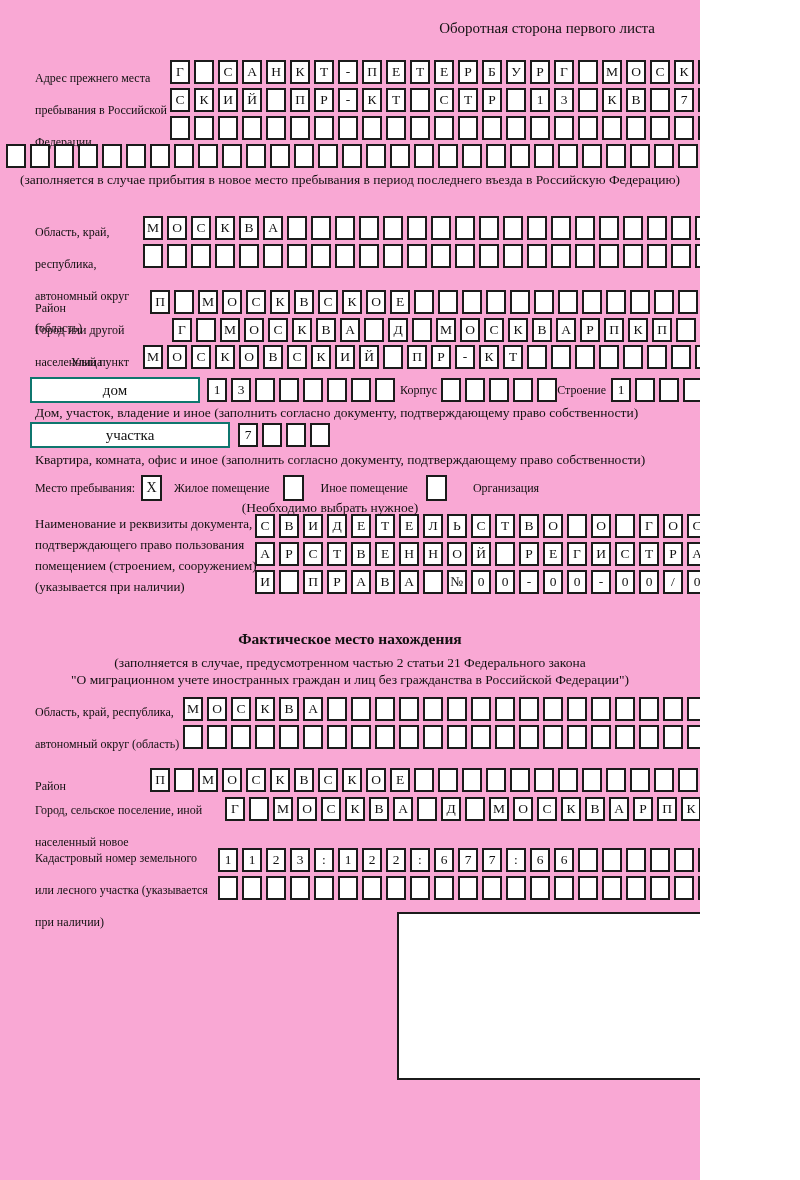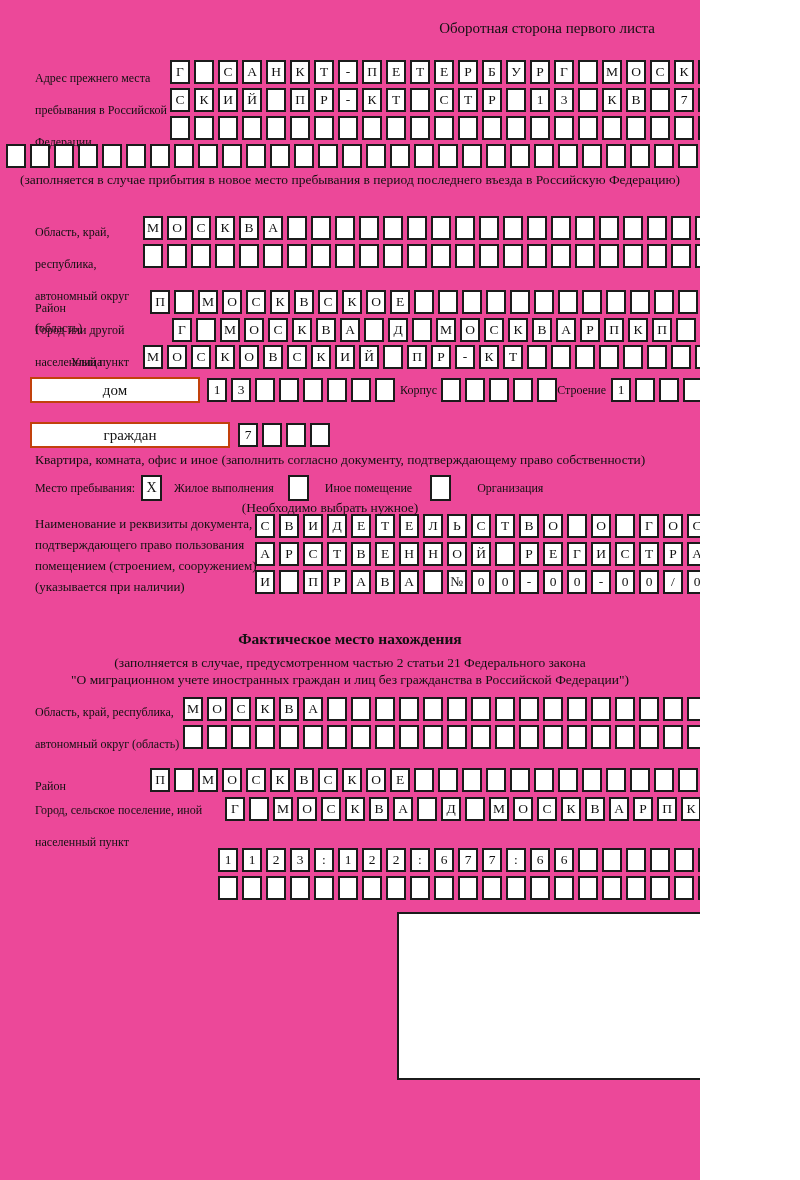--- a/index.html
+++ b/index.html
@@ -1,31 +1,31 @@
 <!DOCTYPE html>
 <html><head>
 <meta charset="utf-8">
 <style>
   * { margin:0; padding:0; box-sizing:border-box; }
   body { background:#ffffff; font-family:"Liberation Serif","DejaVu Serif",serif; color:#111; }
-  .page { position:relative; width:700px; height:1180px; background:#ec4899; overflow:hidden; }
+  .page { position:relative; width:700px; height:1180px; background:#f9a8d4; overflow:hidden; }
   .abs { position:absolute; }
   .lbl { font-size:12px; line-height:32px; }
   .cap { font-size:13.5px; }
   .center { text-align:center; width:100%; }
   .bold { font-weight:bold; }
   .cellrow { display:flex; gap:4px; }
   .cell {
     width:20px; height:24px; flex:0 0 20px;
     border:2px solid #1b1b1b; background:#fff;
     display:flex; align-items:center; justify-content:center;
     font-size:13.5px; font-family:"Liberation Serif",serif;
   }
   .widebox {
-    border:2px solid #c2410c; height:26px;
+    border:2px solid #0f766e; height:26px;
     display:flex; align-items:center; justify-content:center;
     font-size:15px; background:#fff;
   }
   .chk {
     width:21px; height:26px; border:2px solid #1b1b1b;
     display:inline-flex; align-items:center; justify-content:center;
     font-size:14px; background:#fff;
   }
   .inlineflex { display:flex; align-items:center; }
   .doc-lbl { font-size:13px; line-height:21px; }
@@ -317,36 +317,37 @@
         <span class="cell"></span>
       </div>
     <div class="lbl" style="">Строение</div>
     <div class="cellrow" style="margin-left:5px;">
         <span class="cell">1</span>
         <span class="cell"></span>
         <span class="cell"></span>
         <span class="cell"></span>
       </div>
   </div>
+  <div class="abs cap" style="left:35px; top:405px;">Дом, участок, владение и иное (заполнить согласно документу, подтверждающему право собственности)</div>
 
   <div class="abs inlineflex" style="left:30px; top:422px;">
-    <div class="widebox" style="width:200px;">граждан</div>
+    <div class="widebox" style="width:200px;">участка</div>
     <div class="cellrow" style="margin-left:8px;">
         <span class="cell">7</span>
         <span class="cell"></span>
         <span class="cell"></span>
         <span class="cell"></span>
       </div>
   </div>
   <div class="abs cap" style="left:35px; top:452px;">Квартира, комната, офис и иное (заполнить согласно документу, подтверждающему право собственности)</div>
 
   <div class="abs inlineflex" style="left:35px; top:472px;">
     <div class="lbl">Место пребывания:</div>
     <div class="chk" style="margin-left:6px;">X</div>
-    <div class="lbl" style="margin-left:12px;">Жилое выполнения</div>
+    <div class="lbl" style="margin-left:12px;">Жилое помещение</div>
     <div class="chk" style="margin-left:14px;"></div>
     <div class="lbl" style="margin-left:16px;">Иное помещение</div>
     <div class="chk" style="margin-left:18px;"></div>
     <div class="lbl" style="margin-left:26px;">Организация</div>
   </div>
   <div class="abs cap" style="left:120px; top:500px; width:420px; text-align:center;">(Необходимо выбрать нужное)</div>
 
   <div class="abs doc-lbl" style="left:35px; top:513px; width:222px;">Наименование и реквизиты документа, подтверждающего право пользования помещением (строением, сооружением) (указывается при наличии)</div>
   <div class="abs cellrow" style="left:255px; top:514px;">
       <span class="cell">С</span>
@@ -498,21 +499,21 @@
       <span class="cell"></span>
       <span class="cell"></span>
       <span class="cell"></span>
       <span class="cell"></span>
       <span class="cell"></span>
       <span class="cell"></span>
       <span class="cell"></span>
       <span class="cell"></span>
     </div>
 
-  <div class="abs lbl" style="left:35px; top:794px; width:195px;">Город, сельское поселение, иной населенный пункт</div>
+  <div class="abs lbl" style="left:35px; top:794px; width:195px;">Город, сельское поселение, иной населенный новое</div>
   <div class="abs cellrow" style="left:225px; top:797px;">
       <span class="cell">Г</span>
       <span class="cell"></span>
       <span class="cell">М</span>
       <span class="cell">О</span>
       <span class="cell">С</span>
       <span class="cell">К</span>
       <span class="cell">В</span>
       <span class="cell">А</span>
       <span class="cell"></span>
@@ -524,20 +525,21 @@
       <span class="cell">К</span>
       <span class="cell">В</span>
       <span class="cell">А</span>
       <span class="cell">Р</span>
       <span class="cell">П</span>
       <span class="cell">К</span>
       <span class="cell">П</span>
       <span class="cell"></span>
     </div>
 
+  <div class="abs lbl" style="left:35px; top:842px; width:178px;">Кадастровый номер земельного или лесного участка (указывается при наличии)</div>
   <div class="abs cellrow" style="left:218px; top:848px;">
       <span class="cell">1</span>
       <span class="cell">1</span>
       <span class="cell">2</span>
       <span class="cell">3</span>
       <span class="cell">:</span>
       <span class="cell">1</span>
       <span class="cell">2</span>
       <span class="cell">2</span>
       <span class="cell">:</span>

